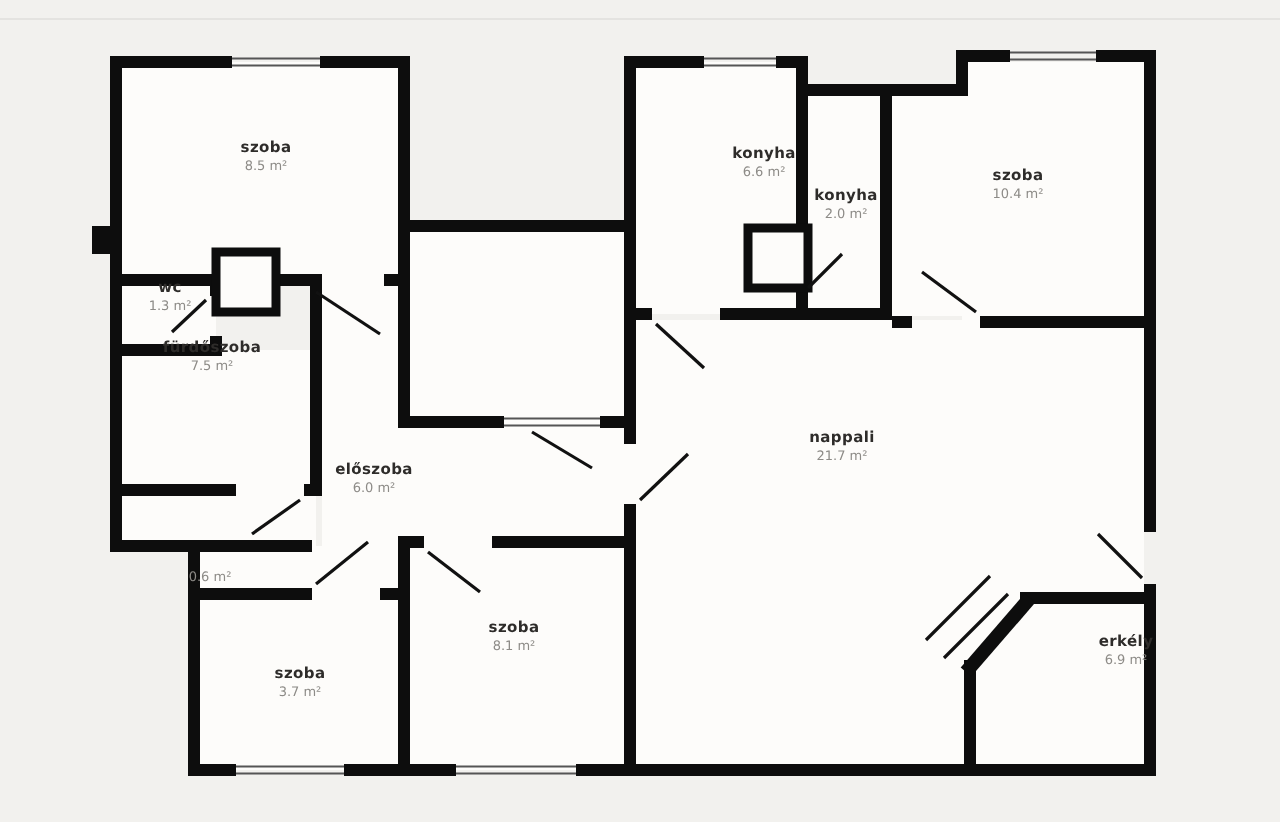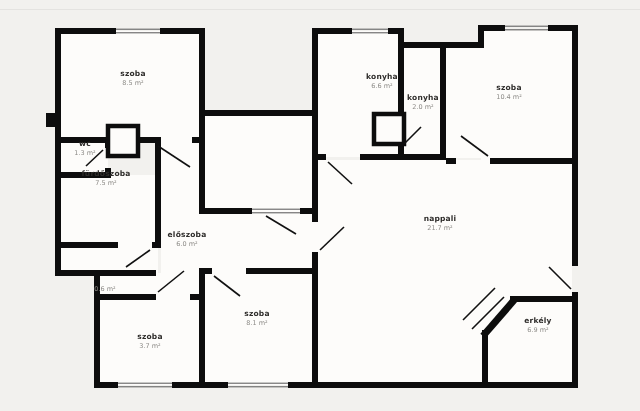--- a/index.html
+++ b/index.html
@@ -175,21 +175,21 @@
     <span class="ra">6.6 m²</span>
   </div>
   <div class="lbl" style="left:423px;top:102px">
     <span class="rn">konyha</span>
     <span class="ra">2.0 m²</span>
   </div>
   <div class="lbl" style="left:509px;top:92px">
     <span class="rn">szoba</span>
     <span class="ra">10.4 m²</span>
   </div>
-  <div class="lbl" style="left:440px;top:223px">
+  <div class="lbl" style="left:421px;top:223px">
     <span class="rn">nappali</span>
     <span class="ra">21.7 m²</span>
   </div>
-  <div class="lbl" style="left:538px;top:325px">
+  <div class="lbl" style="left:563px;top:325px">
     <span class="rn">erkély</span>
     <span class="ra">6.9 m²</span>
   </div>
 </div>
 
 </body></html>

